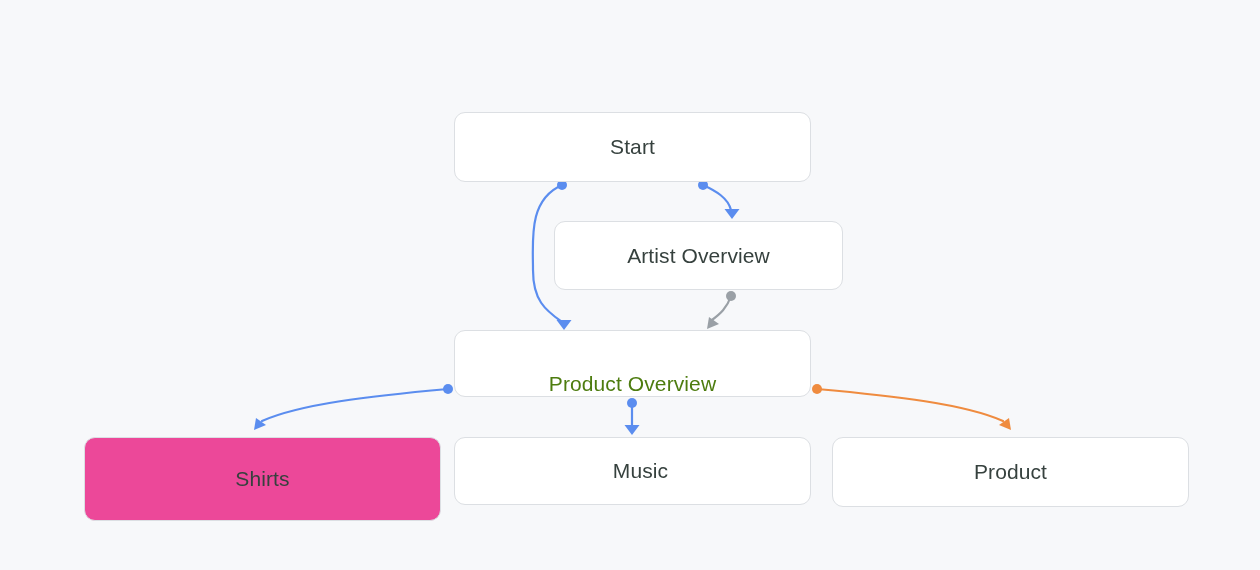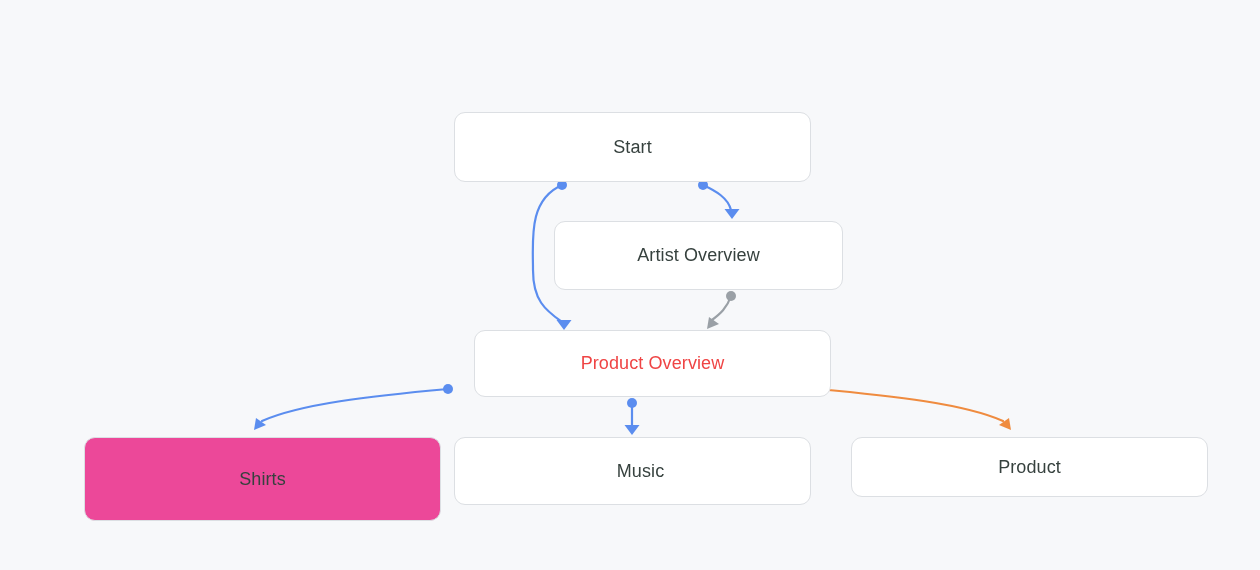--- a/index.html
+++ b/index.html
@@ -30,21 +30,21 @@
   .node {
     position: absolute;
     box-sizing: border-box;
     background: #ffffff;
     border: 1px solid #dcdfe3;
     border-radius: 11px;
     display: flex;
     align-items: center;
     justify-content: center;
     color: #36413e;
-    font-size: 18px;
+    font-size: 21px;
     font-weight: 500;
     letter-spacing: 0.1px;
     z-index: 2;
   }
   .node-label {
     display: block;
     white-space: nowrap;
   }
 </style>
 </head>
@@ -86,26 +86,26 @@
         </g>
       </g>
   </svg>
 
   <div class="node" style="left: 454px; top: 112px; width: 357px; height: 70px; background: rgb(255, 255, 255); border-color: rgb(220, 223, 227); color: rgb(54, 65, 62);">
     <span class="node-label">Start</span>
   </div>
   <div class="node" style="left: 554px; top: 221px; width: 289px; height: 69px; background: rgb(255, 255, 255); border-color: rgb(220, 223, 227); color: rgb(54, 65, 62);">
     <span class="node-label">Artist Overview</span>
   </div>
-  <div class="node" style="left: 474px; top: 330px; width: 357px; height: 67px; background: rgb(255, 255, 255); border-color: rgb(220, 223, 227); color: #ef4444;">
+  <div class="node" style="left: 454px; top: 330px; width: 357px; height: 67px; background: rgb(255, 255, 255); border-color: rgb(220, 223, 227); color: #4d7c0f; align-items: flex-end;">
     <span class="node-label">Product Overview</span>
   </div>
   <div class="node" style="left: 84px; top: 437px; width: 357px; height: 84px; background: #ec4899; border-color: rgb(220, 223, 227); color: rgb(54, 65, 62);">
     <span class="node-label">Shirts</span>
   </div>
   <div class="node" style="left: 454px; top: 437px; width: 357px; height: 68px; background: rgb(255, 255, 255); border-color: rgb(220, 223, 227); color: rgb(54, 65, 62); padding-left: 16px;">
     <span class="node-label">Music</span>
   </div>
-  <div class="node" style="left: 851px; top: 437px; width: 357px; height: 60px; background: rgb(255, 255, 255); border-color: rgb(220, 223, 227); color: rgb(54, 65, 62);">
+  <div class="node" style="left: 832px; top: 437px; width: 357px; height: 70px; background: rgb(255, 255, 255); border-color: rgb(220, 223, 227); color: rgb(54, 65, 62);">
     <span class="node-label">Product</span>
   </div>
 
 </div>
 
 </body></html>

